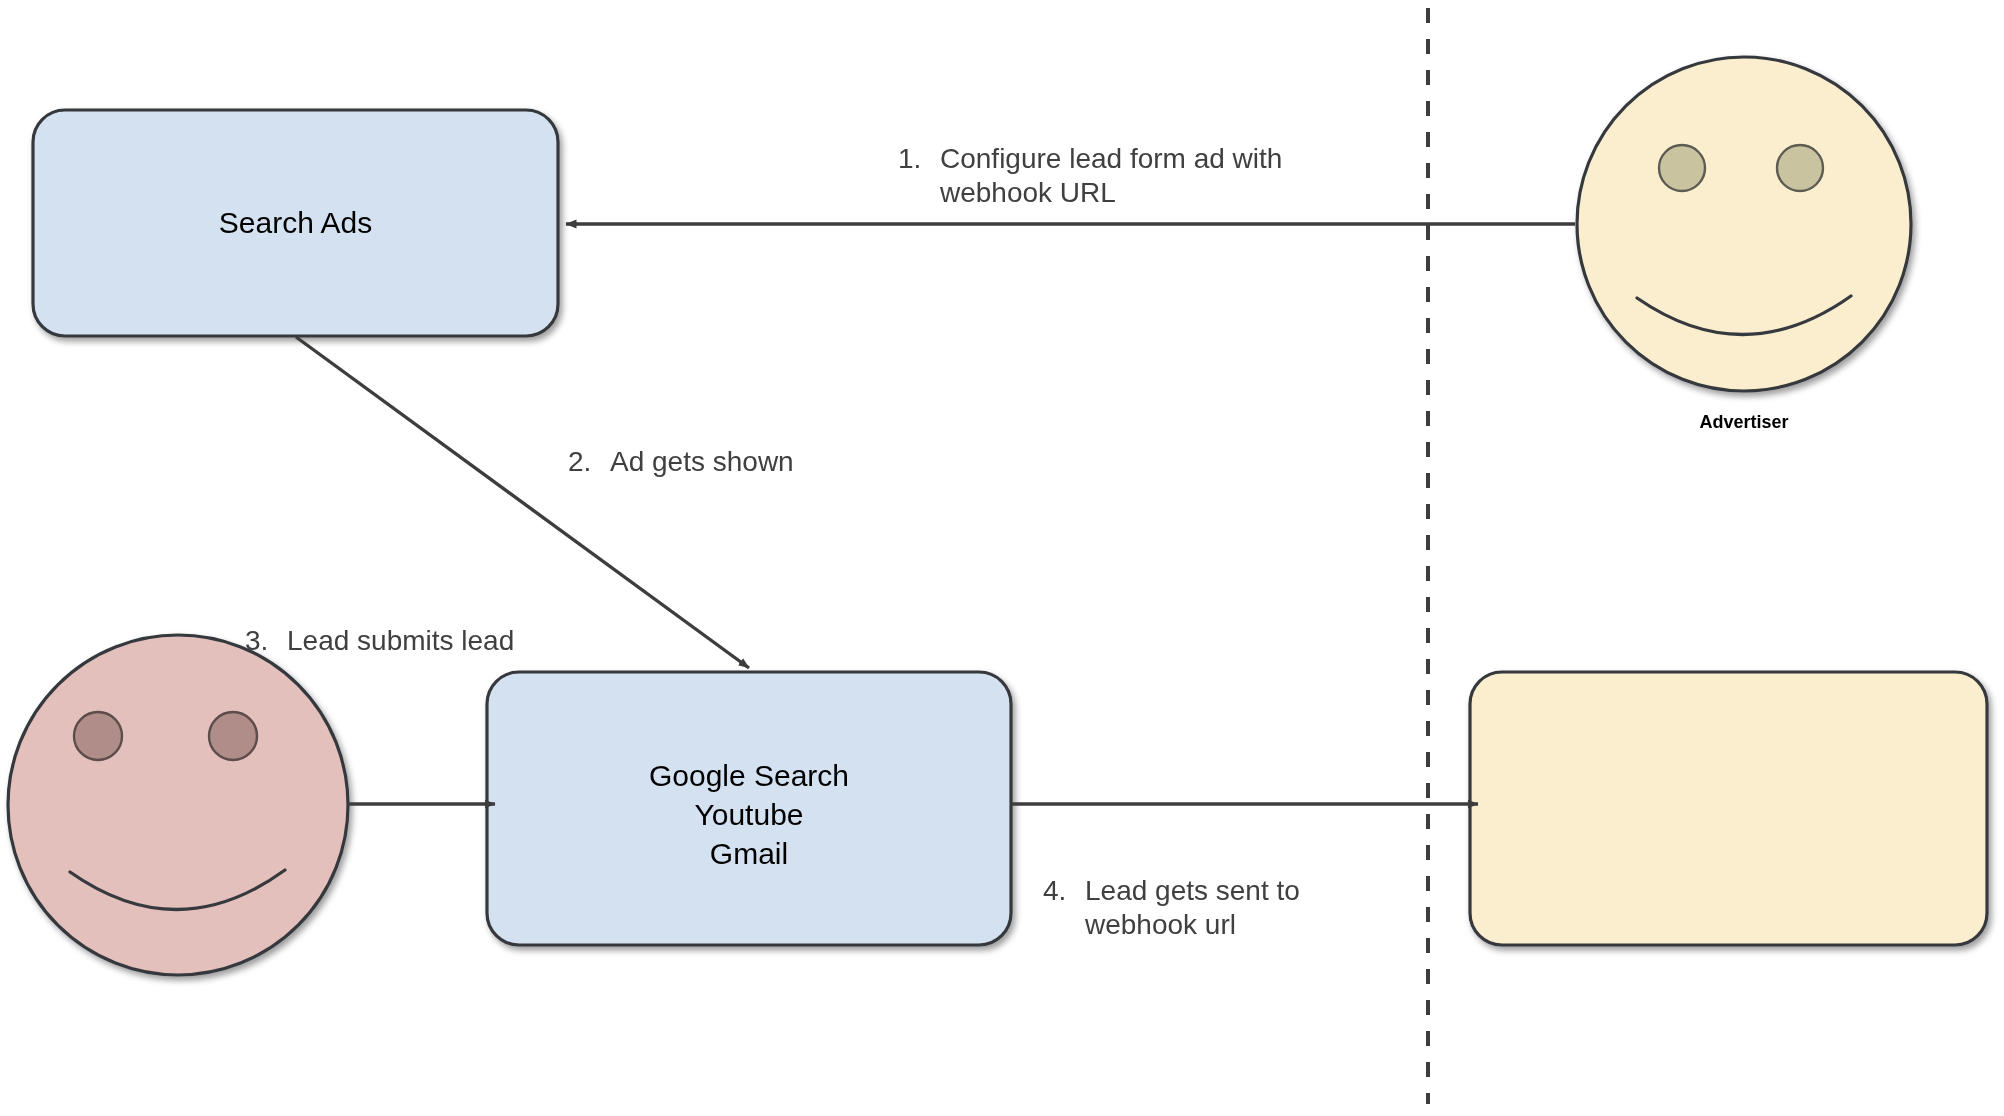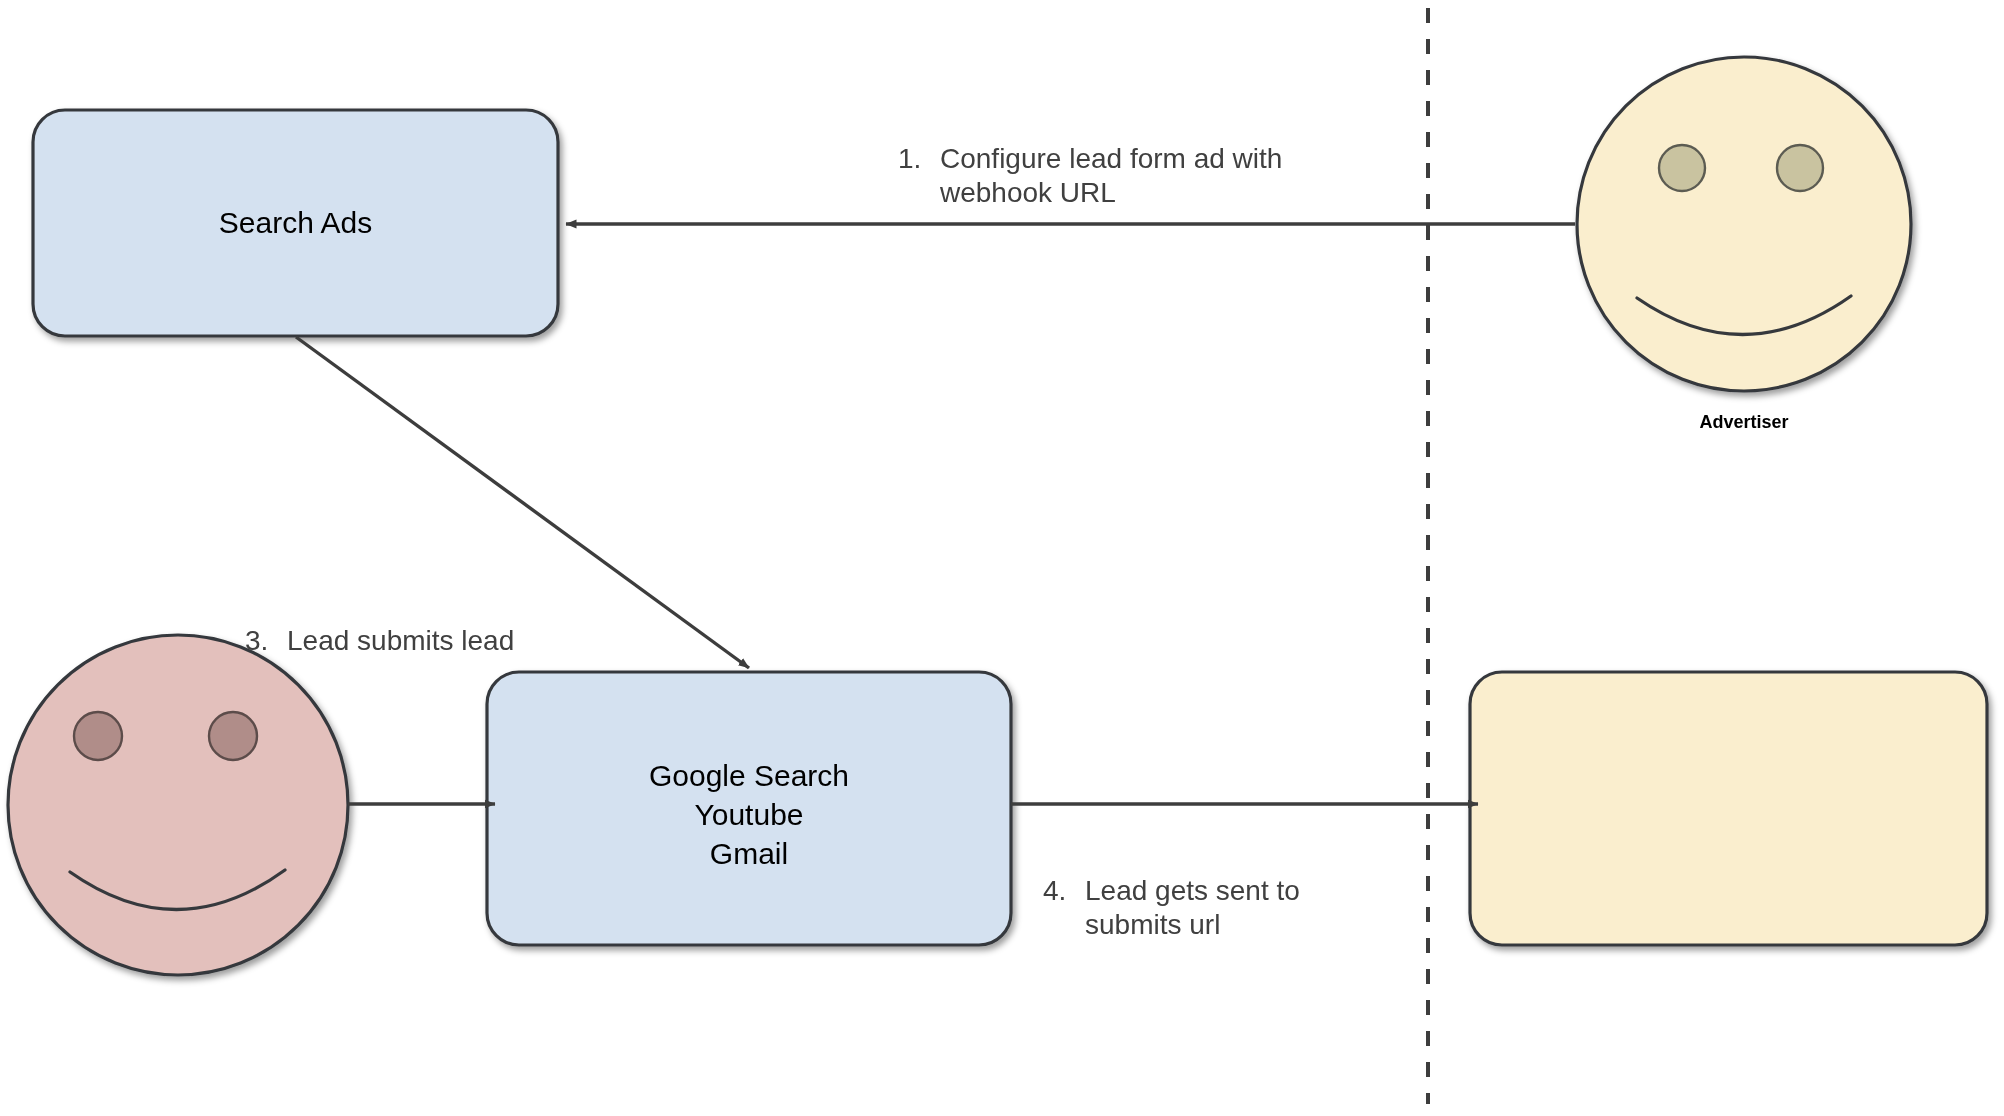--- a/index.html
+++ b/index.html
@@ -124,23 +124,26 @@
 
 
   <div class="actor-caption" style="left:1594px; top:412px; width:300px;">Advertiser</div>
 
 
   <div class="edge-label" style="left:898px; top:108px; width:500px;">
     <span class="num">1.</span><span class="txt">Configure lead form ad with
 webhook URL</span>
   </div>
 
+  <div class="edge-label" style="left:568px; top:411px; width:400px;">
+    <span class="num">2.</span><span class="txt">Ad gets shown</span>
+  </div>
 
   <div class="edge-label" style="left:245px; top:590px; width:400px;">
     <span class="num">3.</span><span class="txt">Lead submits lead</span>
   </div>
 
   <div class="edge-label" style="left:1043px; top:840px; width:380px;">
     <span class="num">4.</span><span class="txt">Lead gets sent to
-submits url</span>
+webhook url</span>
   </div>
 
 </div>
 
 </body></html>

